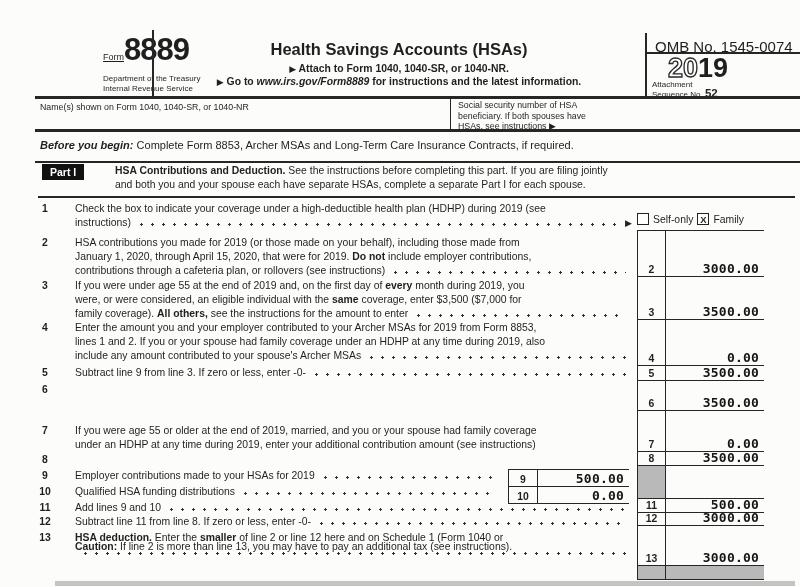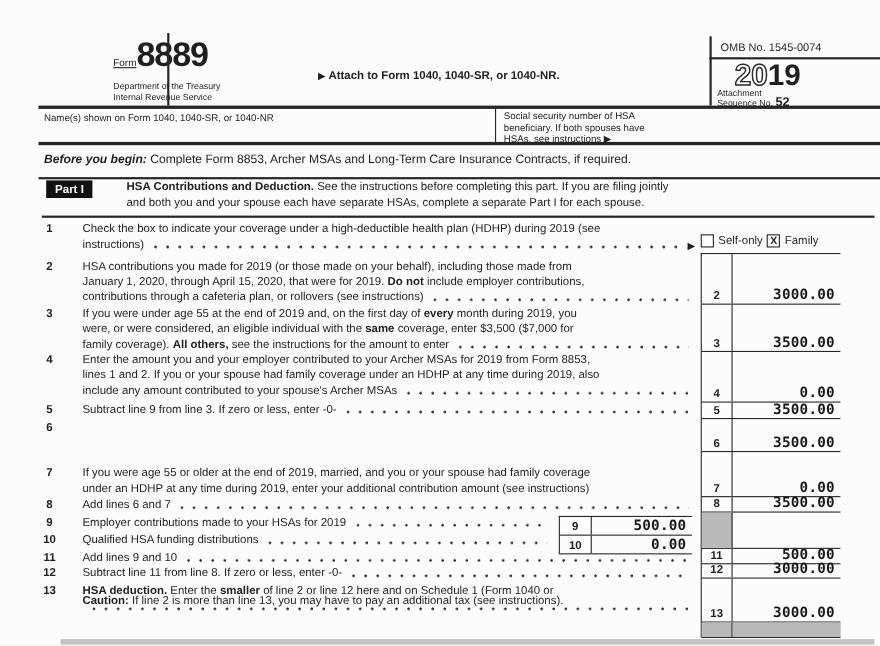--- a/index.html
+++ b/index.html
@@ -8,21 +8,21 @@
   .abs{position:absolute;}
   .rule{position:absolute;background:#262626;}
   .vline{position:absolute;background:#262626;width:1.5px;}
   
   .form-word{font-size:9px;text-decoration:underline;}
   .form-number{font-size:31px;font-weight:bold;letter-spacing:-1px;line-height:30px;}
   .agency{font-size:8px;line-height:9.5px;}
   .title{font-size:16.5px;font-weight:bold;text-align:center;}
   .subline{font-size:10.4px;font-weight:bold;text-align:center;line-height:12.5px;}
   .subline i{font-style:italic;}
-  .omb{font-size:10px;}
+  .omb{font-size:15px;}
   .year{font-size:27px;font-weight:bold;line-height:26px;letter-spacing:0px;}
   .year-outline{color:#ffffff;-webkit-text-stroke:1.3px #2a2a2a;text-shadow:0 0 1px #444;}
   .attach-seq{font-size:8px;line-height:9px;}
   .seq-no{font-size:11.5px;font-weight:bold;}
   
   .small-label{font-size:8.8px;line-height:10.5px;}
   
   .before{font-size:11px;}
   .before b i,.bi{font-weight:bold;font-style:italic;}
   
@@ -63,21 +63,23 @@
 </style>
 </head>
 <body>
 <div id="page">
 
   <div class="abs form-word" style="left:103px;top:52px">Form</div>
   <div class="abs form-number" style="left:124px;top:35px">8889</div>
   <div class="abs agency" style="left:103px;top:74px">Department of the Treasury</div>
   <div class="abs agency" style="left:103px;top:84px">Internal Revenue Service</div>
 
+  <div class="abs title" style="left:155px;top:40px;width:488px">Health Savings Accounts (HSAs)</div>
   <div class="abs subline" style="left:155px;top:62px;width:488px"><span class="arrow">▶</span> <span>Attach to Form 1040, 1040-SR, or 1040-NR.</span></div>
+  <div class="abs subline" style="left:155px;top:75px;width:488px"><span class="arrow">▶</span> <span>Go to </span><i>www.irs.gov/Form8889</i><span> for instructions and the latest information.</span></div>
 
   <div class="abs omb" style="left:655px;top:38px">OMB No. 1545-0074</div>
   <div class="rule" style="left:645px;top:52px;width:155px;height:1.5px"></div>
   <div class="abs year" style="left:668px;top:55px"><span class="year-outline">20</span><span>19</span></div>
   <div class="abs attach-seq" style="left:652px;top:80px">Attachment</div>
   <div class="abs attach-seq" style="left:652px;top:89px"><span>Sequence No.</span> <span class="seq-no">52</span></div>
 
   <div class="vline" style="left:152px;top:30px;height:66px"></div>
   <div class="vline" style="left:645px;top:33px;height:63px"></div>
   <div class="rule" style="left:35px;top:96px;width:765px;height:2.5px"></div>
@@ -159,26 +161,20 @@
 
   <div class="lineno" style="top:383px">6</div>
 
   <div class="lineno" style="top:424px">7</div>
   <div class="ltext" style="top:424px;width:557px">
     <div class="tline">If you were age 55 or older at the end of 2019, married, and you or your spouse had family coverage</div>
     <div class="tline">under an HDHP at any time during 2019, enter your additional contribution amount (see instructions)</div>
   </div>
 
   <div class="lineno" style="top:453px">8</div>
-  <div class="ltext" style="top:453px;width:557px">
-    <div class="tline flex">
-        <span>Add lines 6 and 7</span>
-        <span class="leader"></span>
-      </div>
-  </div>
 
   <div class="lineno" style="top:469px">9</div>
   <div class="ltext" style="top:469px;width:428px">
     <div class="tline flex">
         <span>Employer contributions made to your HSAs for 2019</span>
         <span class="leader"></span>
       </div>
   </div>
 
   <div class="lineno" style="top:485px">10</div>

